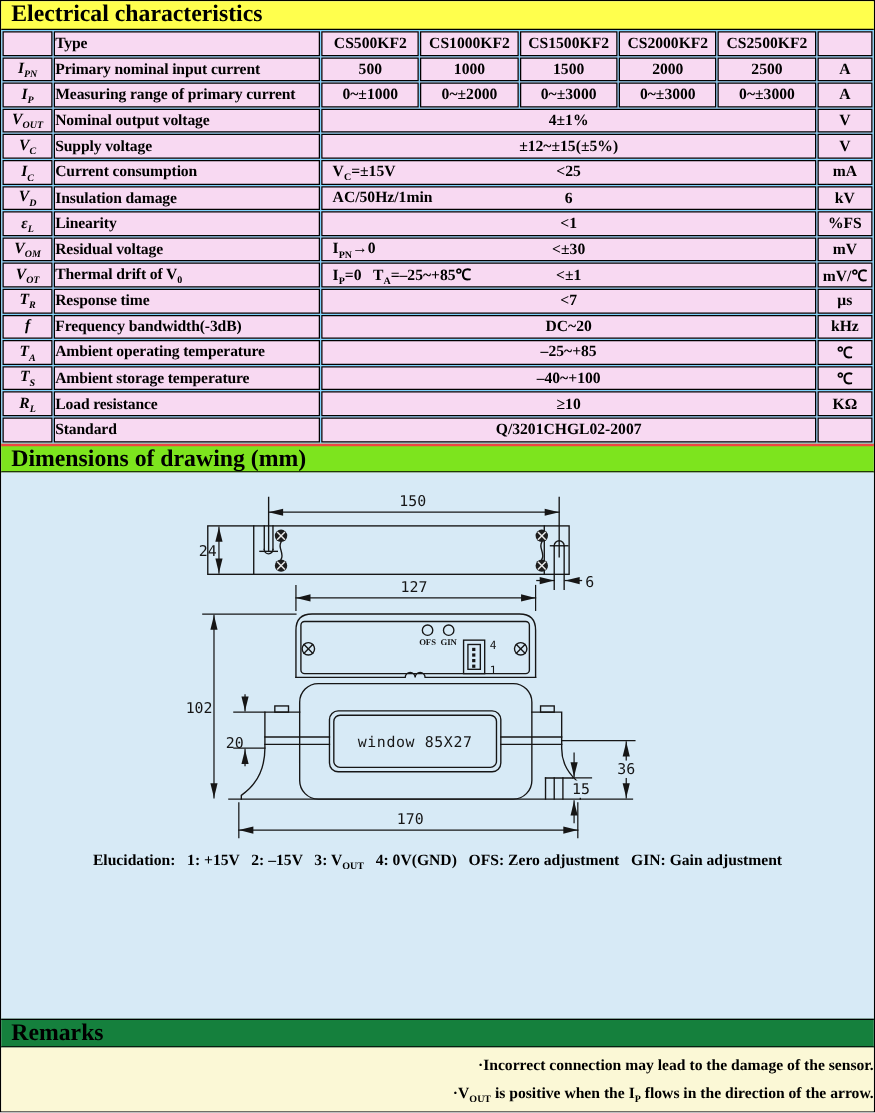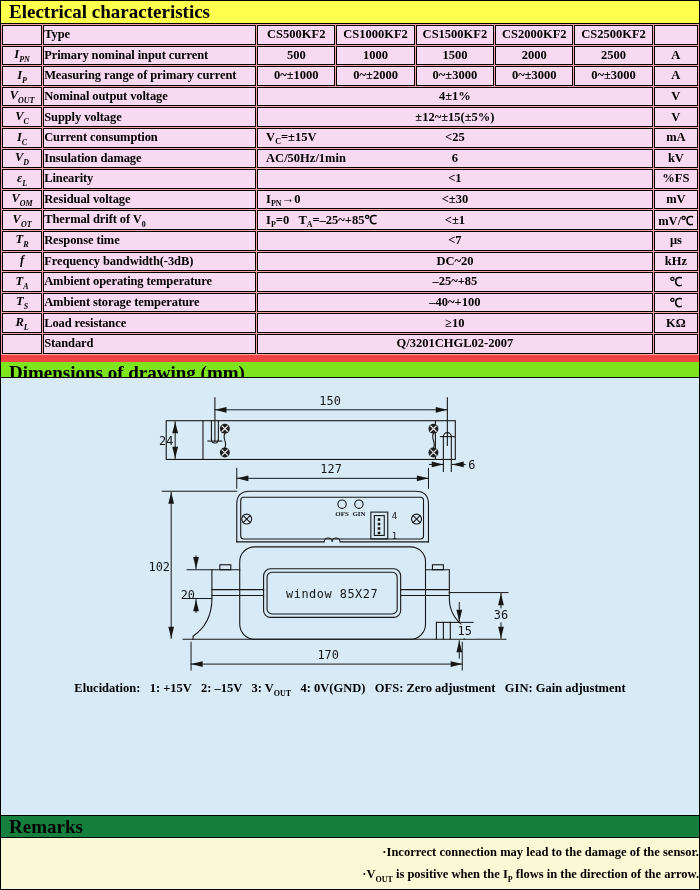--- a/index.html
+++ b/index.html
@@ -2,24 +2,24 @@
 <html><head>
 <meta charset="utf-8">
 <style>
   html,body{margin:0;padding:0;background:#fff;}
   .page{box-sizing:border-box;width:700px;height:890px;border:1.5px solid #000;
         display:flex;flex-direction:column;background:#fff;
         font-family:"Liberation Serif",serif;color:#000;}
   .bar{box-sizing:border-box;flex:none;height:23px;line-height:21px;padding-left:8px;
        font-weight:bold;font-size:19px;border-bottom:1px solid #000;}
   .bar-yellow{background:#ffff4d;}
-  .bar-green{background:#7de41e;border-top:7px solid #ef4444;}
+  .bar-green{background:#7de41e;border-top:2px solid #ef4444;}
   .bar-blue{background:#15803d;border-top:1px solid #000;}
   table.spec{flex:none;width:100%;table-layout:fixed;border-collapse:separate;
-             border-spacing:1px;background:#fca5a5;}
+             border-spacing:1px;background:#7dd3fc;}
   table.spec td{box-sizing:border-box;border:1px solid #000;background:#f8d9f2;
      height:19.6px;font-weight:bold;font-size:12.5px;padding:0;white-space:nowrap;
      overflow:hidden;vertical-align:middle;font-family:"Liberation Serif",serif;}
   td.sym{text-align:center;font-style:italic;}
   td.lbl{text-align:left;padding-left:9px;font-size:12px;letter-spacing:-0.1px;}
   td.ctr{text-align:center;}
   td.unit{text-align:center;}
   sub{font-size:8px;font-weight:bold;}
   .condwrap{position:relative;width:100%;text-align:center;}
   .cond{position:absolute;left:8px;top:50%;transform:translateY(-50%);white-space:pre;}

